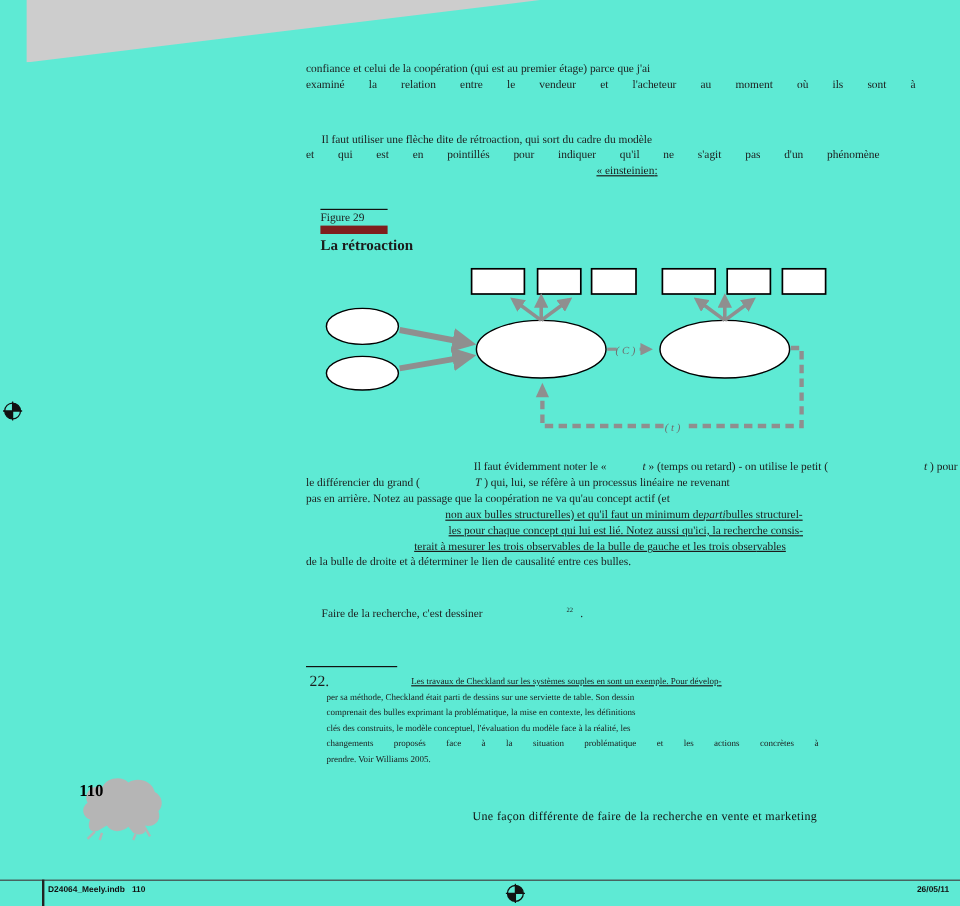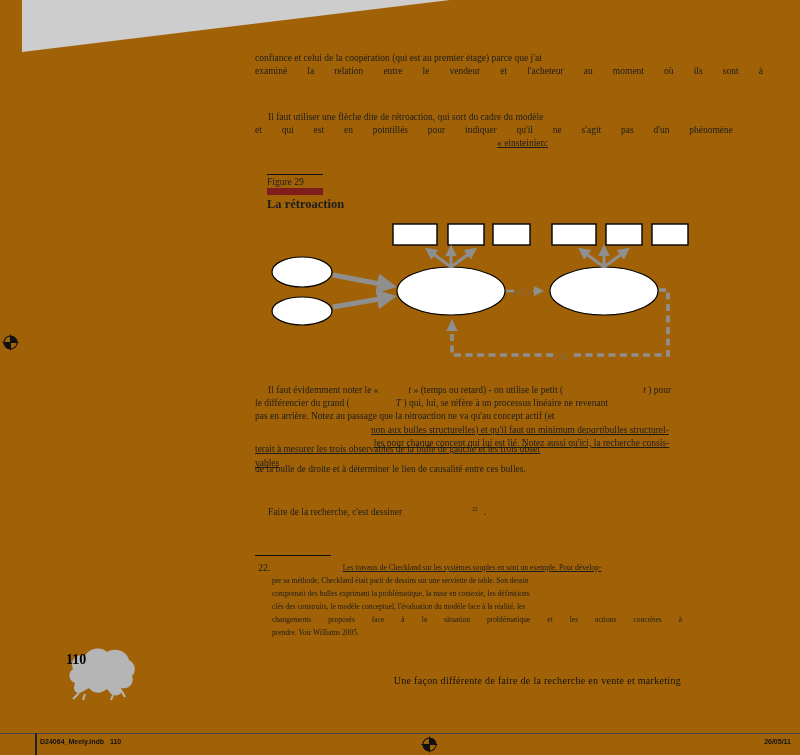--- a/index.html
+++ b/index.html
@@ -1,16 +1,16 @@
 <!DOCTYPE html>
 <html><head>
 <meta charset="utf-8">
 <style>
   html,body{margin:0;padding:0;background:#fff;}
-  .page{position:relative;width:800px;height:755px;background:#a16207;overflow:hidden;
+  .page{position:relative;width:800px;height:755px;background:#5eead4;overflow:hidden;
         font-family:"Liberation Serif",serif;color:#1c1c1c;}
   
   .wedge{position:absolute;left:0;top:0;width:450px;height:52px;background:#cdcdcd;
          clip-path:polygon(22px 0,450px 0,22px 52px);}
   
   .regmark{position:absolute;}
   .rm-left{left:2px;top:334px;}
   .rm-bottom{left:421px;top:736px;}
   
   .bodycol{position:absolute;left:255px;top:0;width:543px;height:755px;}
@@ -28,21 +28,21 @@
   .diagram{position:absolute;left:15px;top:220px;}
   .box{fill:#fff;stroke:#000;stroke-width:1.4;}
   .bubble{fill:#fff;stroke:#000;stroke-width:1.2;}
   .tharrow{stroke:#8f8f8f;stroke-width:5;}
   .fan{stroke:#8f8f8f;stroke-width:3;}
   .conn{stroke:#8f8f8f;stroke-width:2.6;}
   .dash{stroke:#8f8f8f;stroke-width:3.6;fill:none;stroke-dasharray:7 4.5;}
   .dlabel{font:italic 9px "Liberation Serif",serif;fill:#6f6f6f;}
   .fnsep{position:absolute;left:0;top:555px;width:76px;border-top:1px solid #111;}
   .footnote{position:absolute;left:0;top:561px;width:543px;}
-  .fnmark{position:absolute;left:3px;top:0;font-size:10px;line-height:13px;}
+  .fnmark{position:absolute;left:3px;top:0;font-size:13px;line-height:13px;}
   .fnlines{margin-left:17px;}
   .fnlines .tline{height:13px;line-height:13px;font-size:7.5px;}
   
   .frog{position:absolute;left:60px;top:643px;}
   .pagenum{position:absolute;left:66px;top:652px;font-size:14px;font-weight:bold;color:#000;}
   .runfoot{position:absolute;left:255px;top:675px;width:426px;text-align:right;
            font-size:10px;font-weight:normal;letter-spacing:0.3px;color:#111;}
   
   .pb-line{position:absolute;left:0;top:733px;width:800px;border-top:1px solid #444;}
   .pb-tick{position:absolute;left:35px;top:733px;width:1.5px;height:22px;background:#222;}
@@ -128,34 +128,34 @@
       </g>
       <g>
         <path class="dash" d="M389 70 L398 70 L398 135 L300 135"></path>
         <path class="dash" d="M283 135 L182 135 L182 110"></path>
         <path d="M182 99 L176.5 111 L187.5 111 Z" fill="#8f8f8f"></path>
         <text class="dlabel" x="284" y="139">( t )</text>
       </g>
     </svg>
 
     <div class="para" style="top:384px">
-        <div class="tline" style="padding-left: 13px;">Il faut évidemment noter le «<span class="gap" style="width: 30px;"></span><em>t</em> » (temps ou retard) - on utilise le petit (<span class="gap" style="width: 80px;"></span><em>t</em> ) pour</div>
+        <div class="tline" style="padding-left: 13px; text-align: right;">Il faut évidemment noter le «<span class="gap" style="width: 30px;"></span><em>t</em> » (temps ou retard) - on utilise le petit (<span class="gap" style="width: 80px;"></span><em>t</em> ) pour</div>
         <div class="tline">le différencier du grand (<span class="gap" style="width: 46px;"></span><em>T</em> ) qui, lui, se réfère à un processus linéaire ne revenant</div>
-        <div class="tline">pas en arrière. Notez au passage que la rétroaction ne va qu'au concept actif (et</div>
+        <div class="tline">pas en arrière. Notez au passage que la coopération ne va qu'au concept actif (et</div>
         <div class="tline between" style="width: 530px;">
           <span>non aux bulles structurelles) et qu'il faut un minimum de</span>
           <em>parti</em>
           <span>bulles structurel</span>
           <span>-</span>
         </div>
         <div class="tline between" style="width: 533px;">
           <span>les pour chaque concept qui lui est lié. Notez aussi qu'ici, la recherche consis</span>
           <span>-</span>
         </div>
-        <div class="tline between" style="width: 490px; flex-direction: column;">
+        <div class="tline between" style="width: 490px;">
           <span>terait à mesurer les trois observables de la bulle de gauche et les trois obser</span>
           <span>vables</span>
         </div>
         <div class="tline">de la bulle de droite et à déterminer le lien de causalité entre ces bulles.</div>
       </div>
     <div class="para" style="top:506px">
         <div class="tline" style="padding-left: 13px;">Faire de la recherche, c'est dessiner<span class="gap" style="width: 70px;"></span><sup>22</sup><span class="gap" style="width: 6px;"></span>.</div>
       </div>
 
     <div class="fnsep"></div>

